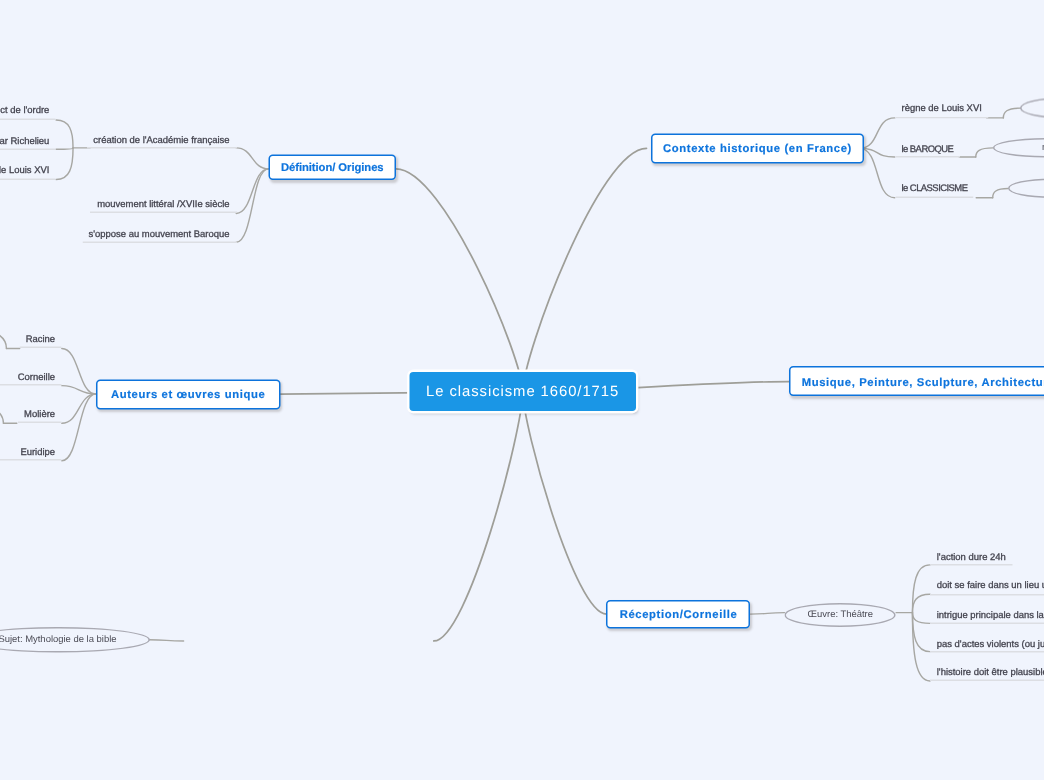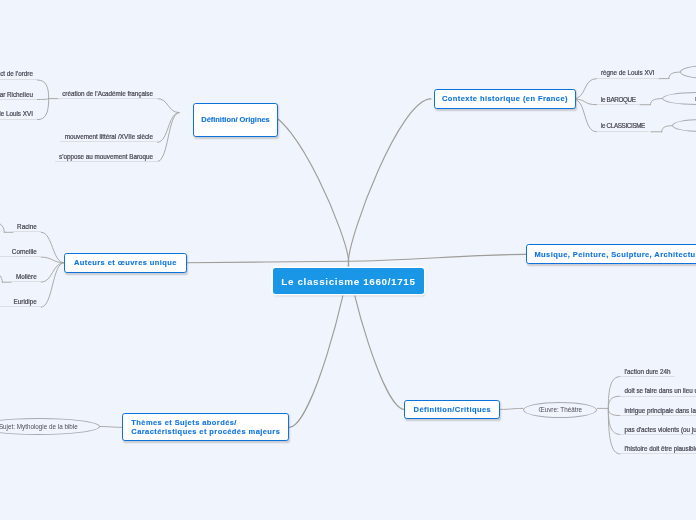--- a/index.html
+++ b/index.html
@@ -2,23 +2,23 @@
 <html><head>
 <meta charset="utf-8">
 <style>
   html,body{margin:0;padding:0;background:#f0f4fd;}
   #stage{position:relative;width:696px;height:520px;overflow:hidden;background:#f0f4fd;
          font-family:"Liberation Sans",sans-serif;-webkit-font-smoothing:antialiased;}
   #wires{position:absolute;left:0;top:0;width:696px;height:520px;}
 
   
   .root{position:absolute;box-sizing:border-box;background:#1a96e6;border-radius:2.5px;
-        color:#fff;font-weight:bold;font-size:9.9px;letter-spacing:.63px;transform:translateZ(0);
+        color:#fff;font-weight:normal;font-size:9.9px;letter-spacing:.63px;transform:translateZ(0);
         display:flex;align-items:center;justify-content:center;
-        box-shadow:0 0 0 1.6px #fff,1px 2px 2px rgba(60,60,70,.26);margin-top:20px;}
+        box-shadow:0 0 0 1.6px #fff,1px 2px 2px rgba(60,60,70,.26);}
 
   
   .l1{position:absolute;box-sizing:border-box;background:#fff;border:1.5px solid #0c73dc;
       border-radius:2.8px;color:#0d74dd;font-weight:bold;font-size:7.5px;letter-spacing:.42px;
       display:flex;align-items:center;justify-content:center;text-align:center;
       box-shadow:1px 1.5px 1.6px rgba(70,60,50,.22);transform:translateZ(0);
       -webkit-text-stroke:.12px #0d74dd;}
   .l1.tight{letter-spacing:-.04px;}
   .l1 .two{line-height:9.3px;text-align:left;}
 
@@ -105,27 +105,21 @@
   <div class="leaf" style="left:620px;top:404.7px">intrigue principale dans la pièce</div>
   <div class="leaf" style="left:620px;top:423.5px">pas d'actes violents (ou jugés choquants)</div>
   <div class="leaf" style="left:620px;top:443.1px">l'histoire doit être plausible</div>
 
   <div class="ell" style="left:523px;top:401.7px;width:74.4px;height:15.9px">Œuvre: Théâtre</div>
   <div class="ell" style="left:-22.9px;top:418.3px;width:122.4px;height:17.2px">Sujet: Mythologie de la bible</div>
   <div class="ell" style="left:680.3px;top:65.1px;width:56px;height:14px"></div>
   <div class="ell" style="left:662px;top:91.8px;width:72px;height:13.6px;justify-content:flex-start;padding-left:31.7px">n</div>
   <div class="ell" style="left:672.1px;top:118.9px;width:60px;height:13.6px"></div>
 
-  <div class="l1 tight" style="left:193px;top:102.6px;width:85px;height:34px">Définition/ Origines</div>
+  <div class="l1 tight" style="left:179px;top:102.6px;width:85px;height:17px">Définition/ Origines</div>
   <div class="l1" style="left:434px;top:88.9px;width:142px;height:20px">Contexte historique (en France)</div>
   <div class="l1" style="left:63.9px;top:252.9px;width:123.1px;height:19.7px">Auteurs et œuvres unique</div>
   <div class="l1" style="left:525.9px;top:244.4px;width:186.2px;height:20px">Musique, Peinture, Sculpture, Architecture</div>
-  <div class="l1" style="left:404.4px;top:399.5px;width:95.9px;height:19.8px">Définition/Critiques</div>
-  <div class="l1" style="left:122.4px;top:413.2px;width:166.8px;height:28.2px">
-    <div class="two">
-      <div>Thèmes et Sujets abordés/</div>
-      <div>Caractéristiques et procédés majeurs</div>
-    </div>
-  </div>
+  <div class="l1" style="left:404.4px;top:399.5px;width:95.9px;height:19.8px">Réception/Corneille</div>
 
   <div class="root" style="left:272.9px;top:248.2px;width:151px;height:25.9px">Le classicisme 1660/1715</div>
 
 </div>
 
 </body></html>

